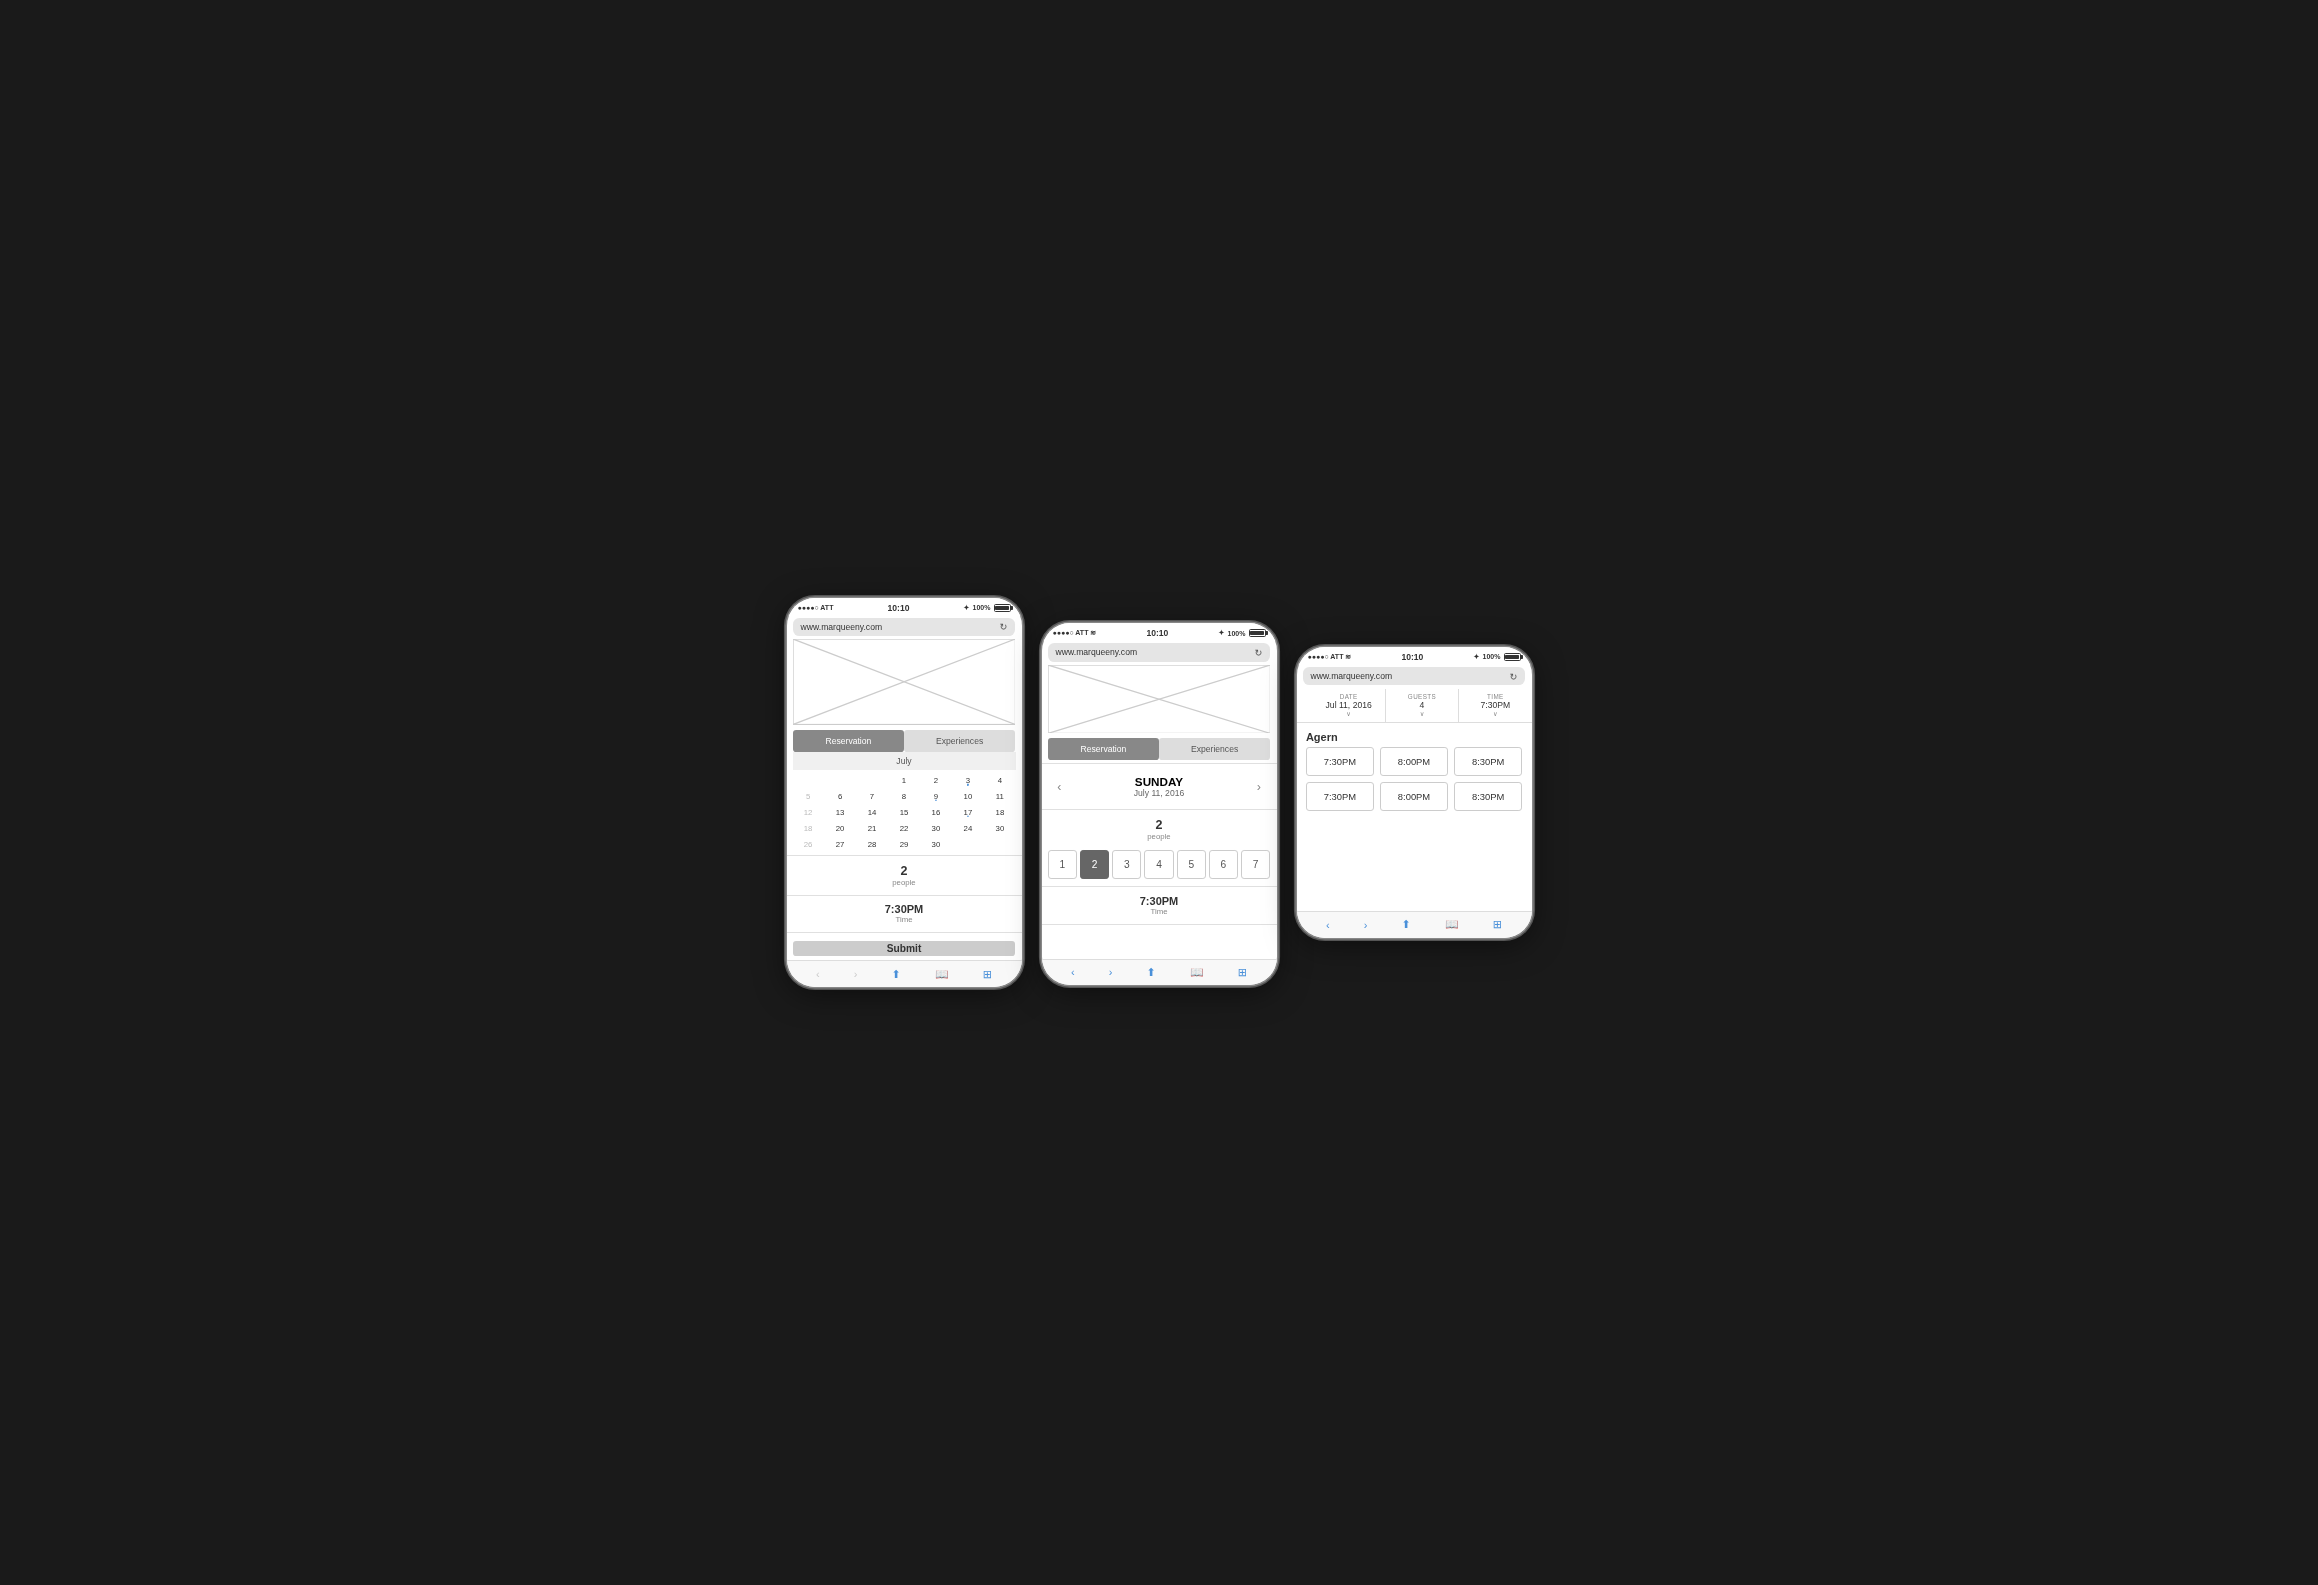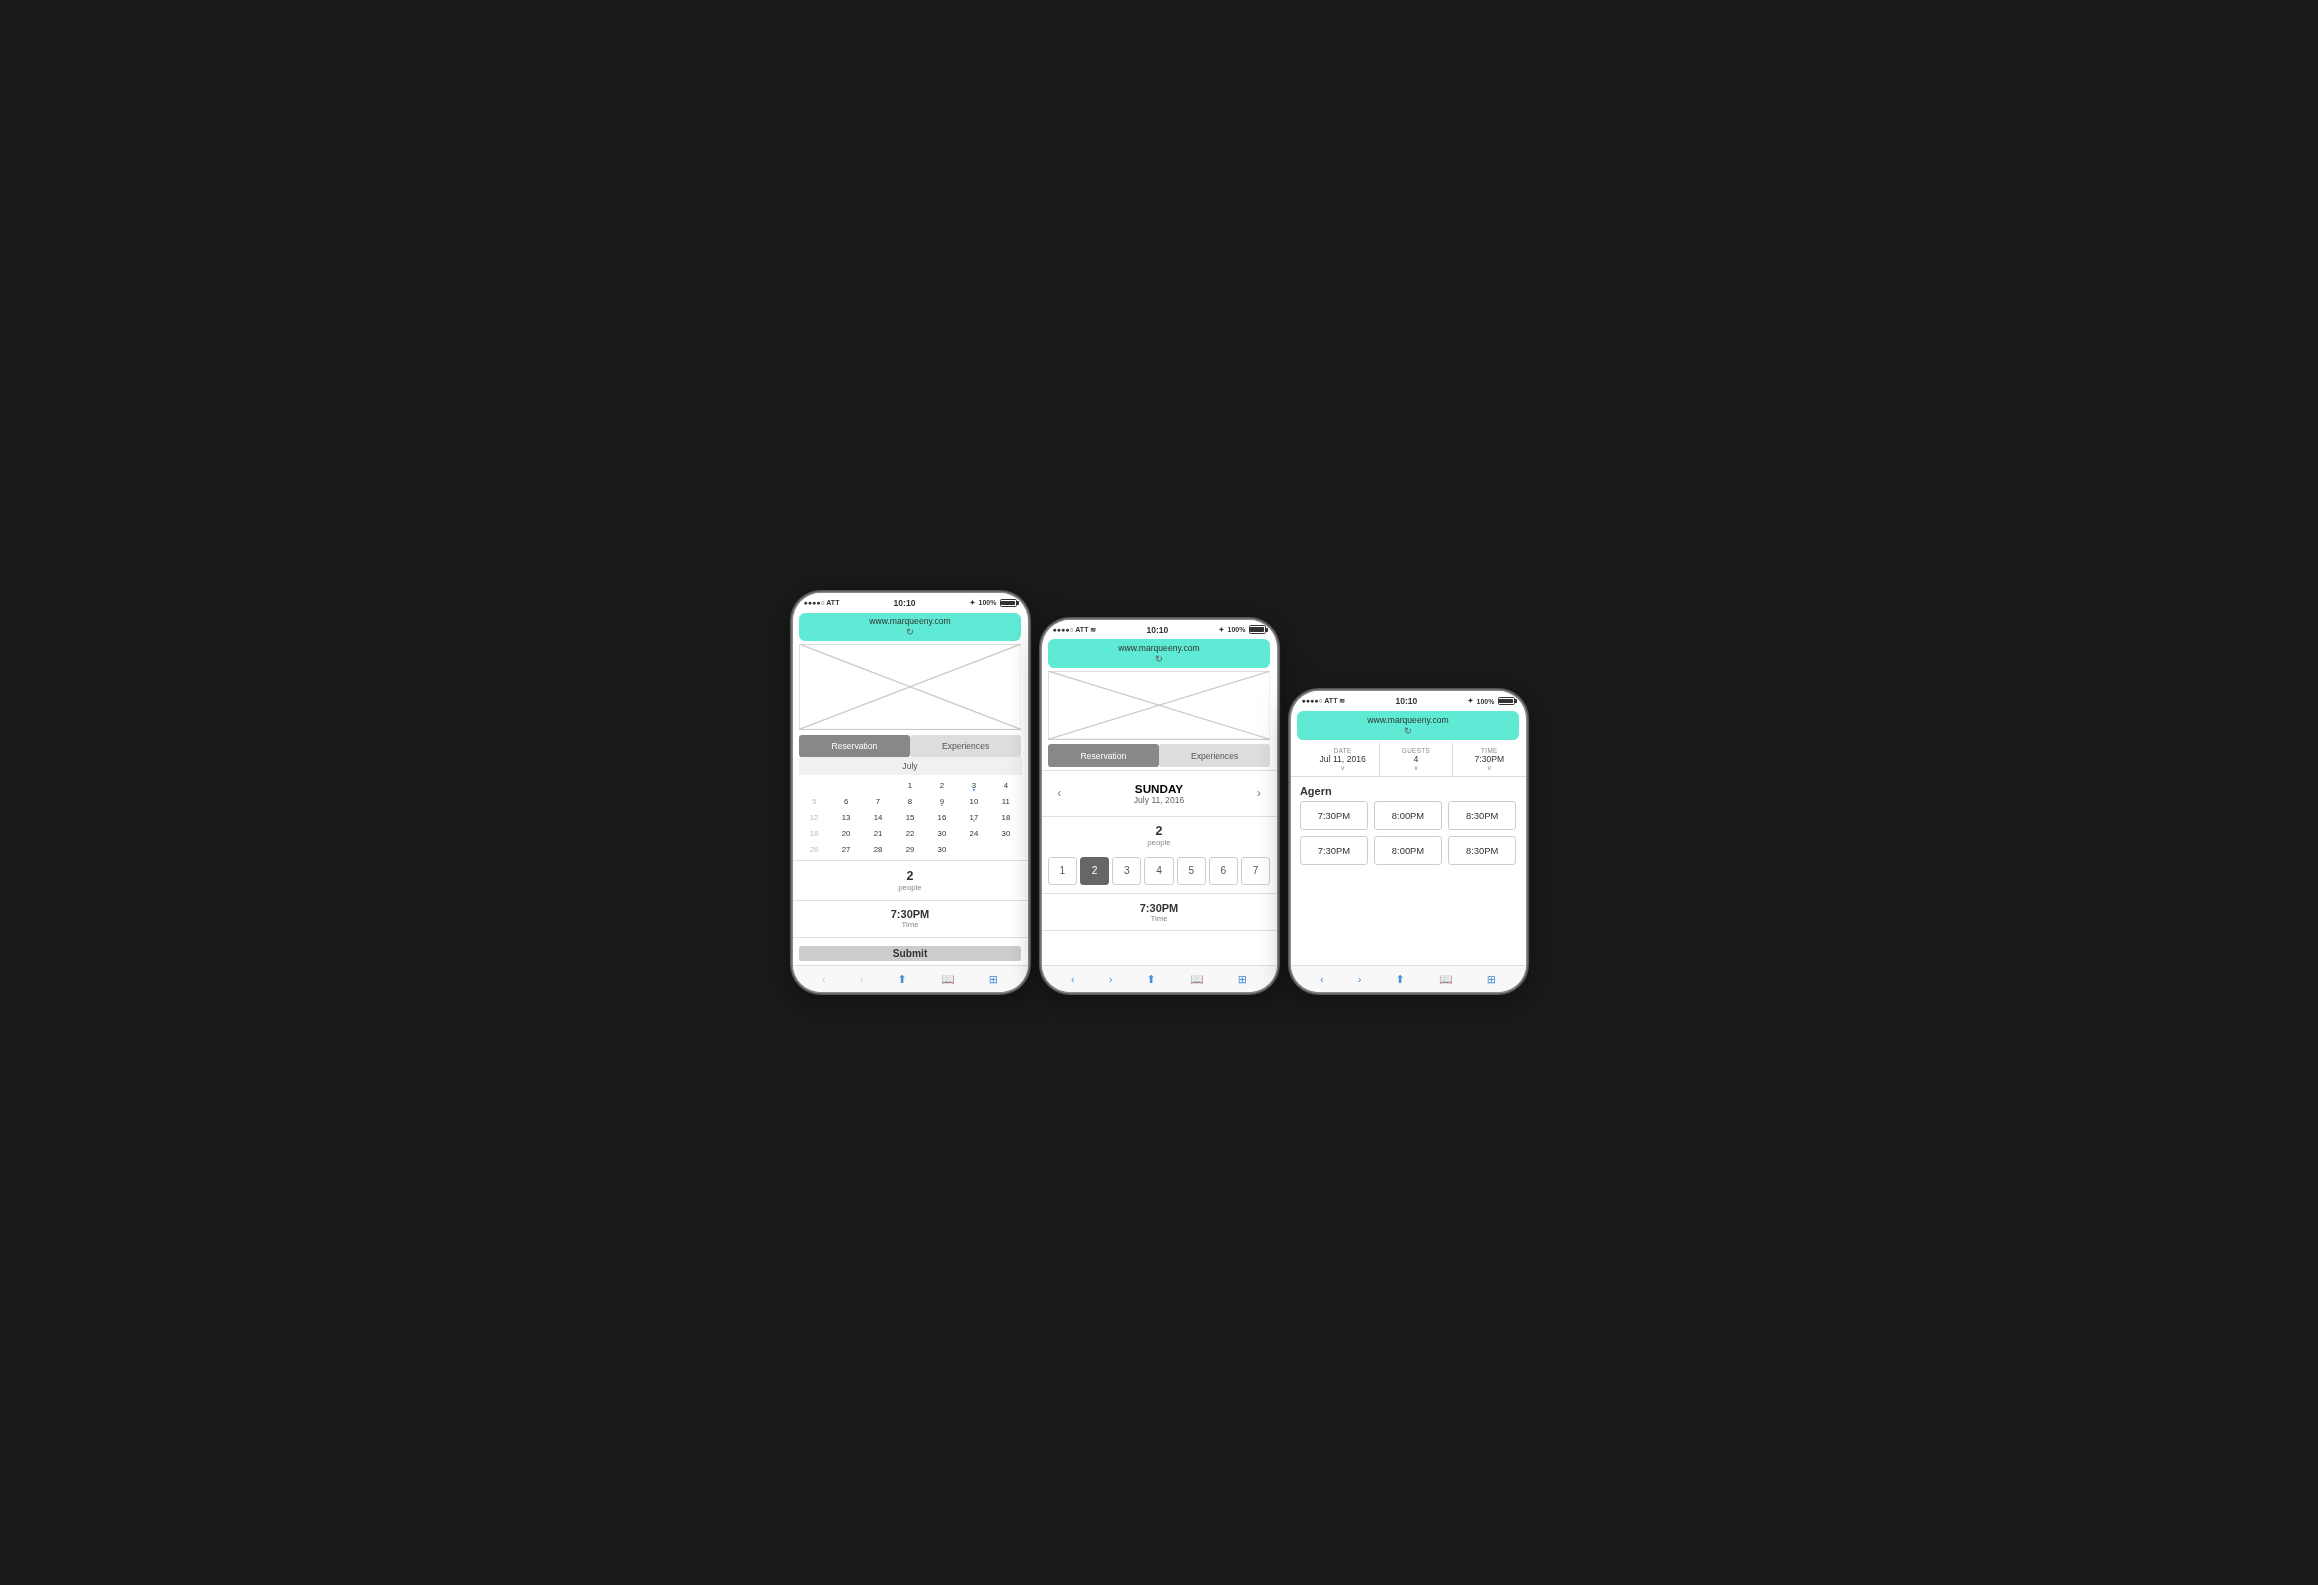--- a/index.html
+++ b/index.html
@@ -7,22 +7,22 @@
       background: #1a1a1a;
       display: flex;
       justify-content: center;
       align-items: center;
       min-height: 100vh;
       font-family: -apple-system, 'Helvetica Neue', Arial, sans-serif;
       padding: 31px 15.7px;
     }
     .phones-container {
       display: flex;
-      gap: 14px;
-      align-items: flex-end;
+      gap: 20px;
+      align-items: center;
       justify-content: center;
     }
 
     
     .phone {
       background: #fff;
       border-radius: 28px;
       box-shadow: 0 0 0 1.6px #888, 0 0 0 3.1px #555, 0 6.3px 31px rgba(0,0,0,0.5);
       overflow: hidden;
       position: relative;
@@ -66,28 +66,27 @@
     }
     .battery-fill {
       width: 90%; height: 70%;
       background: #333;
       margin: 0 0.8px;
       border-radius: 0.8px;
     }
 
     
     .address-bar {
-      background: #5eead4;
+      background: #e5e5e5;
       margin: 1.6px 6.3px 3.1px;
       border-radius: 6.3px;
       padding: 3.9px 7.8px;
       display: flex;
       justify-content: space-between;
       align-items: center;
-      flex-direction: column;
     }
     .address-text {
       font-size: 8.6px;
       color: #333;
       font-weight: 400;
     }
     .refresh-icon { font-size: 9.4px; color: #555; }
 
     
     .tabs {

